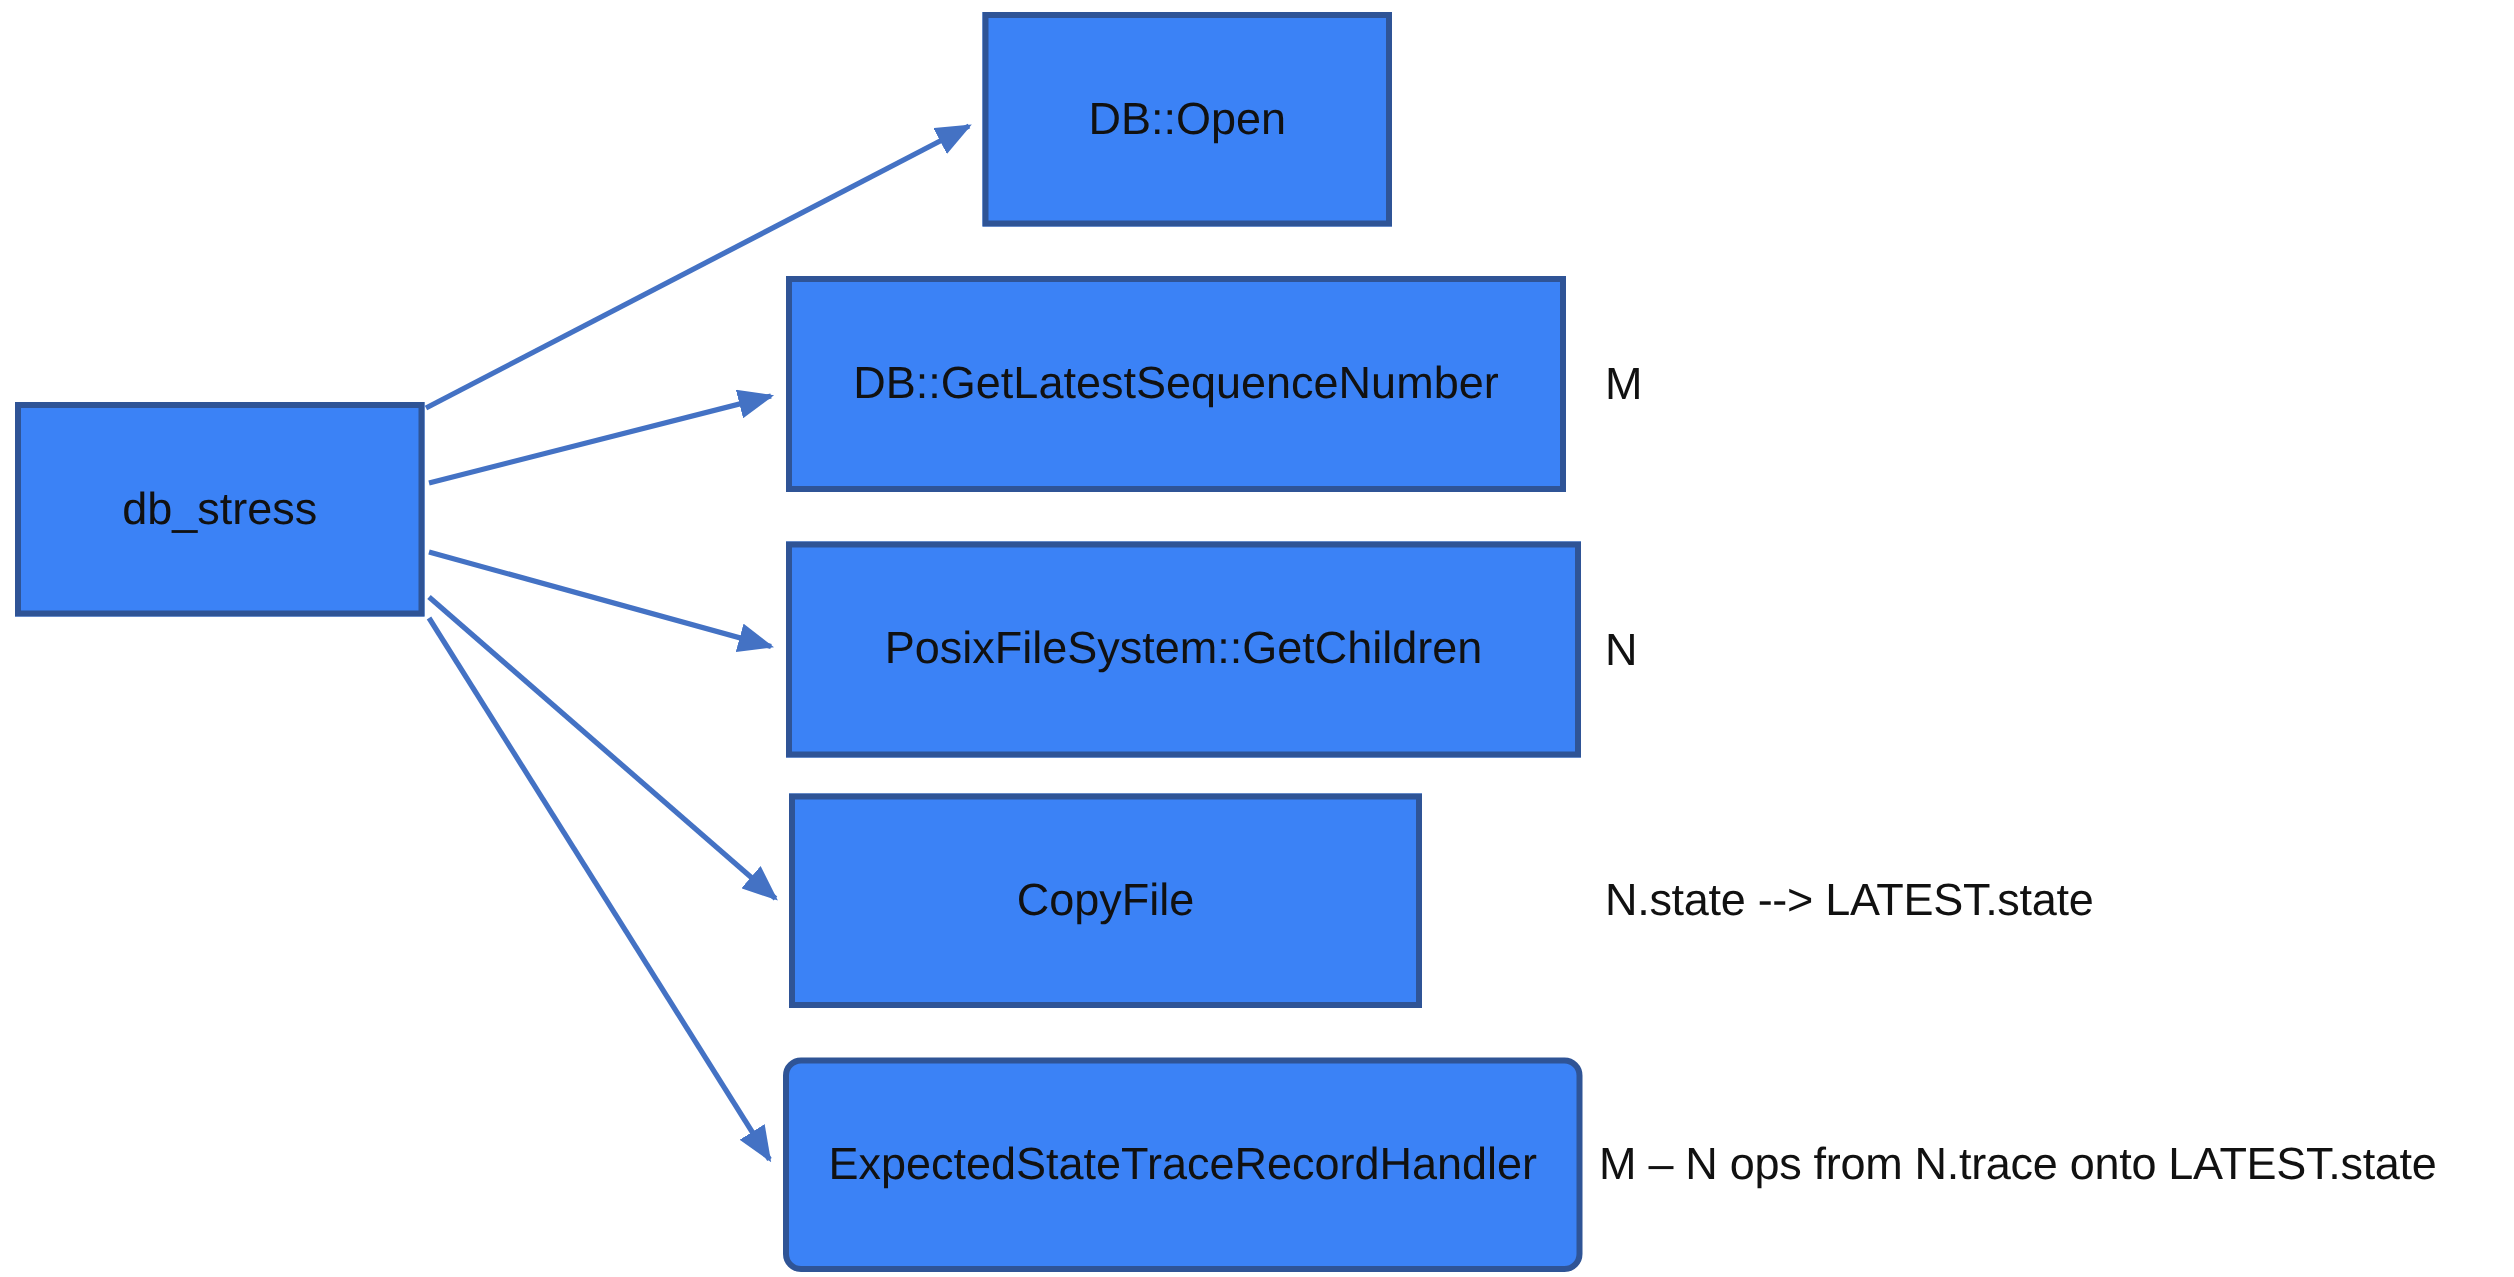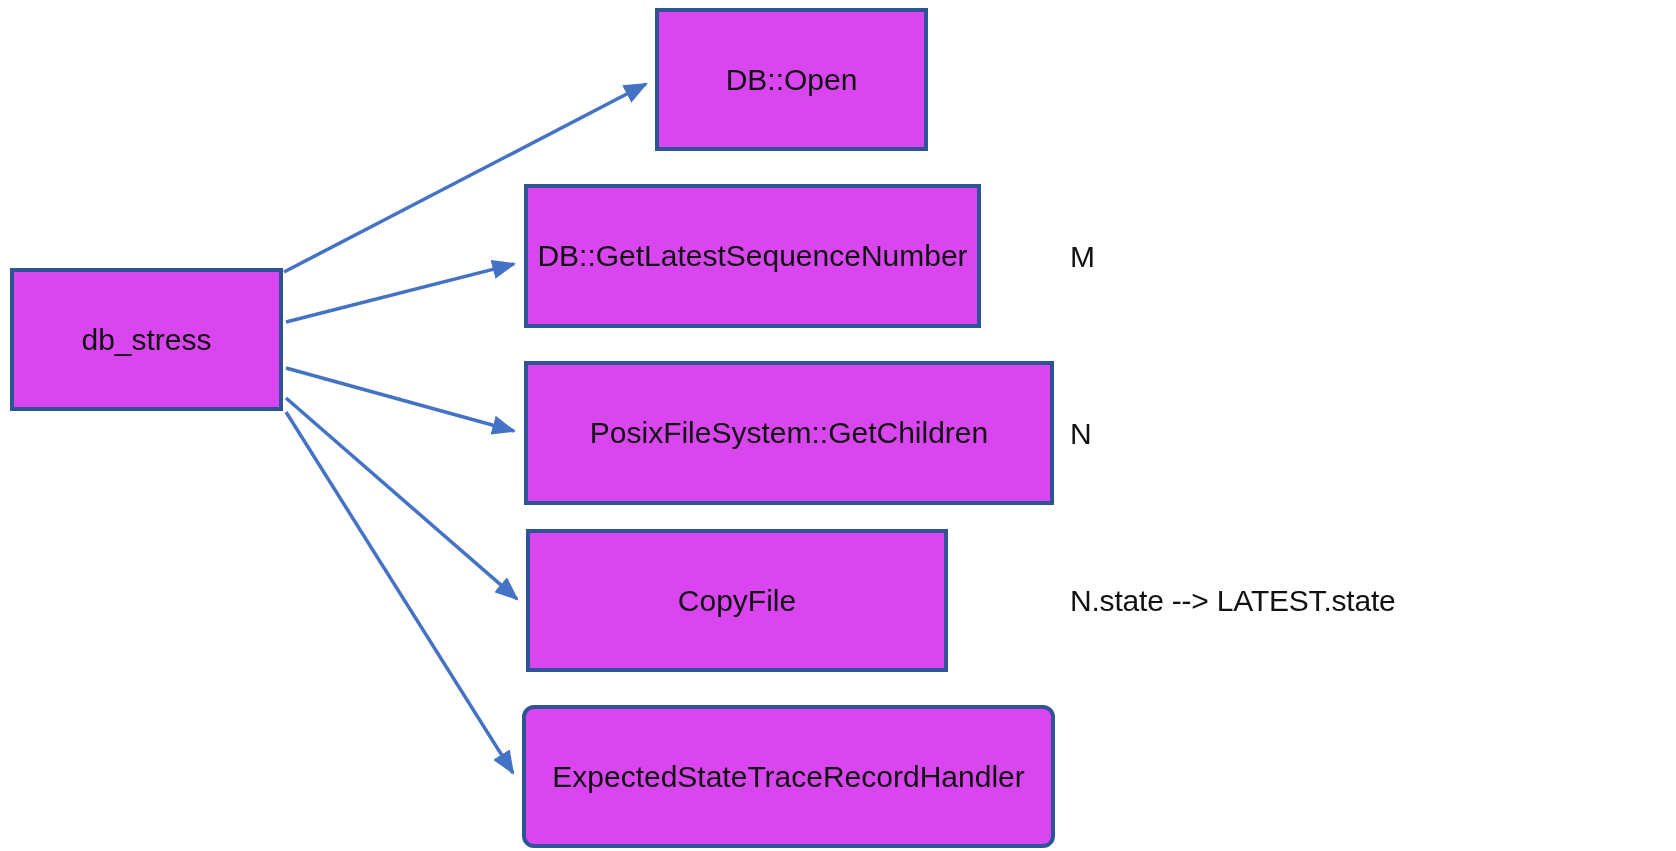--- a/index.html
+++ b/index.html
@@ -21,31 +21,31 @@
     left: 0;
     top: 0;
     width: 1676px;
     height: 851px;
     pointer-events: none;
   }
   .node {
     position: absolute;
     box-sizing: border-box;
     border: 4px solid #2F5496;
-    background: #d946ef;
+    background: #3b82f6;
     display: flex;
     align-items: center;
     justify-content: center;
     font-size: 30px;
     line-height: 1.2;
     white-space: nowrap;
   }
   .node-db-stress   { left: 10px;  top: 268px; width: 273px; height: 143px; }
   .node-db-open     { left: 655px; top: 8px;   width: 273px; height: 143px; }
-  .node-get-latest  { left: 524px; top: 184px; width: 457px; height: 144px; }
+  .node-get-latest  { left: 524px; top: 184px; width: 520px; height: 144px; }
   .node-get-children{ left: 524px; top: 361px; width: 530px; height: 144px; }
   .node-copy-file   { left: 526px; top: 529px; width: 422px; height: 143px; }
   .node-trace-handler{ left: 522px; top: 705px; width: 533px; height: 143px; border-radius: 12px; }
   .annotation {
     position: absolute;
     left: 1070px;
     transform: translateY(-50%);
     font-size: 30px;
     line-height: 1.2;
     white-space: nowrap;
@@ -97,14 +97,15 @@
   <div class="node node-trace-handler">
     <span>ExpectedStateTraceRecordHandler</span>
   </div>
 
   <div class="annotation annotation-m">M</div>
 
   <div class="annotation annotation-n">N</div>
 
   <div class="annotation annotation-copy">N.state --&gt; LATEST.state</div>
 
+  <div class="annotation annotation-trace">M – N ops from N.trace onto LATEST.state</div>
 
 </div>
 
 </body></html>

